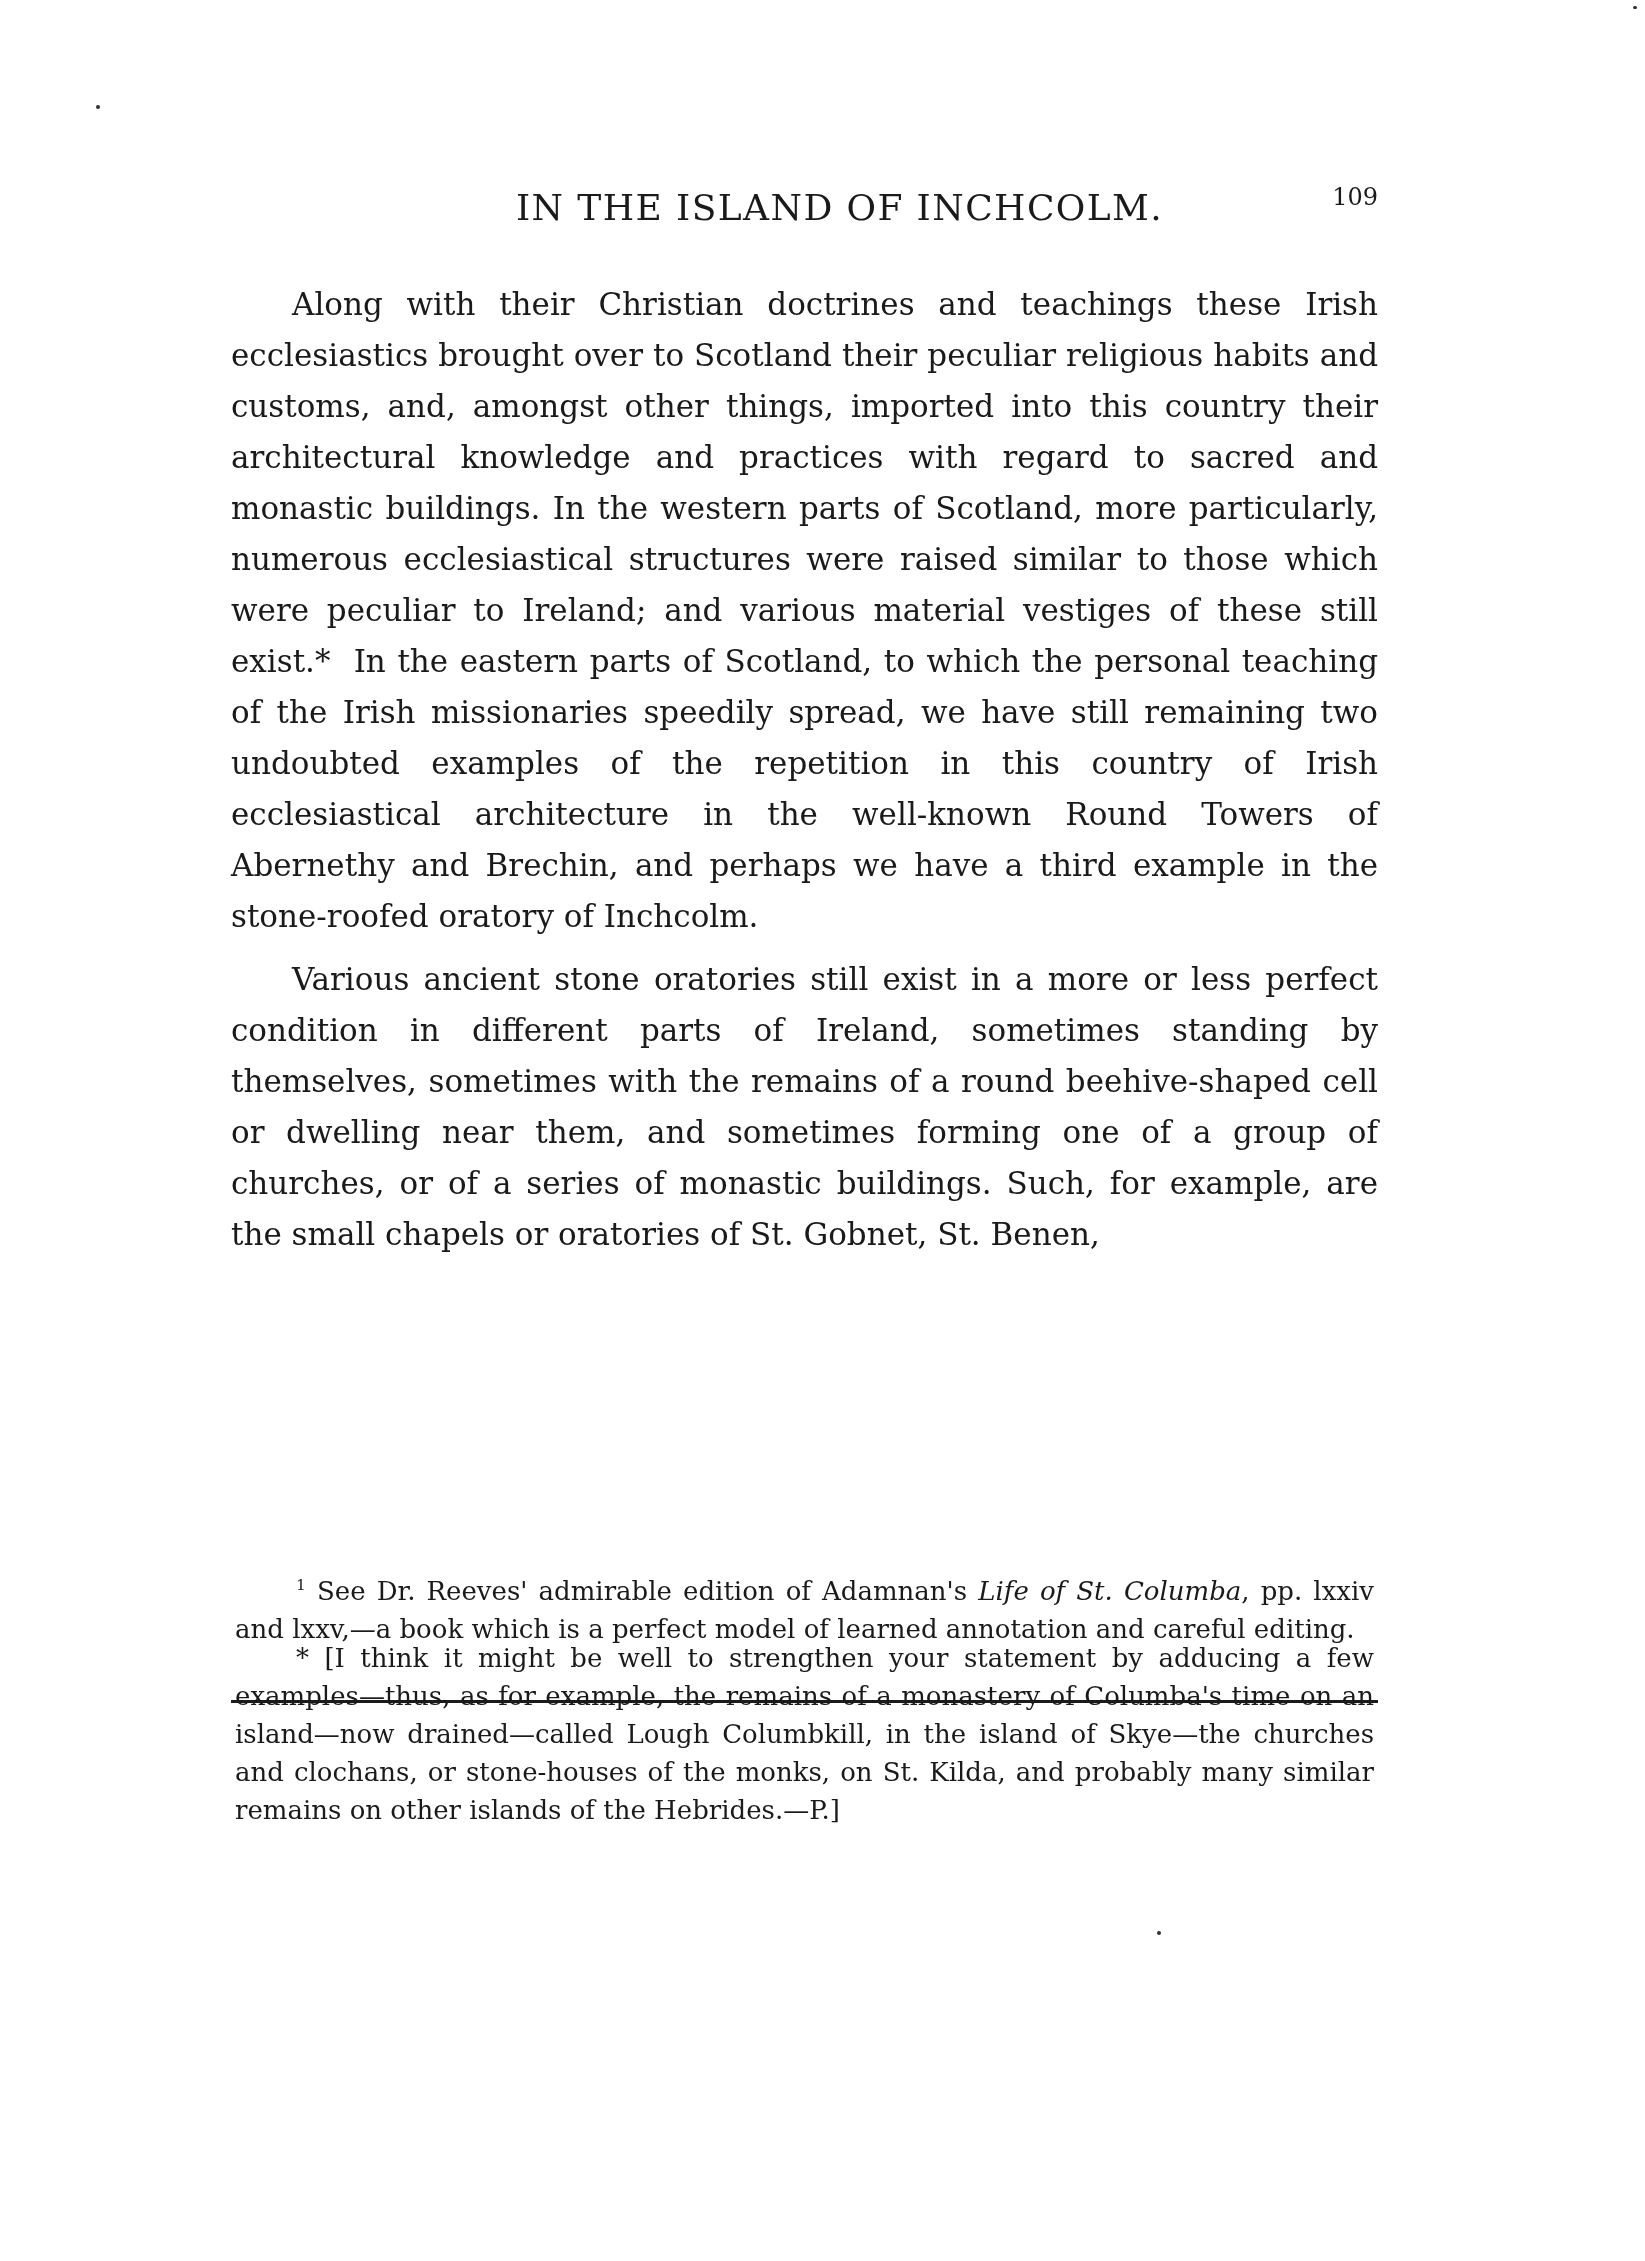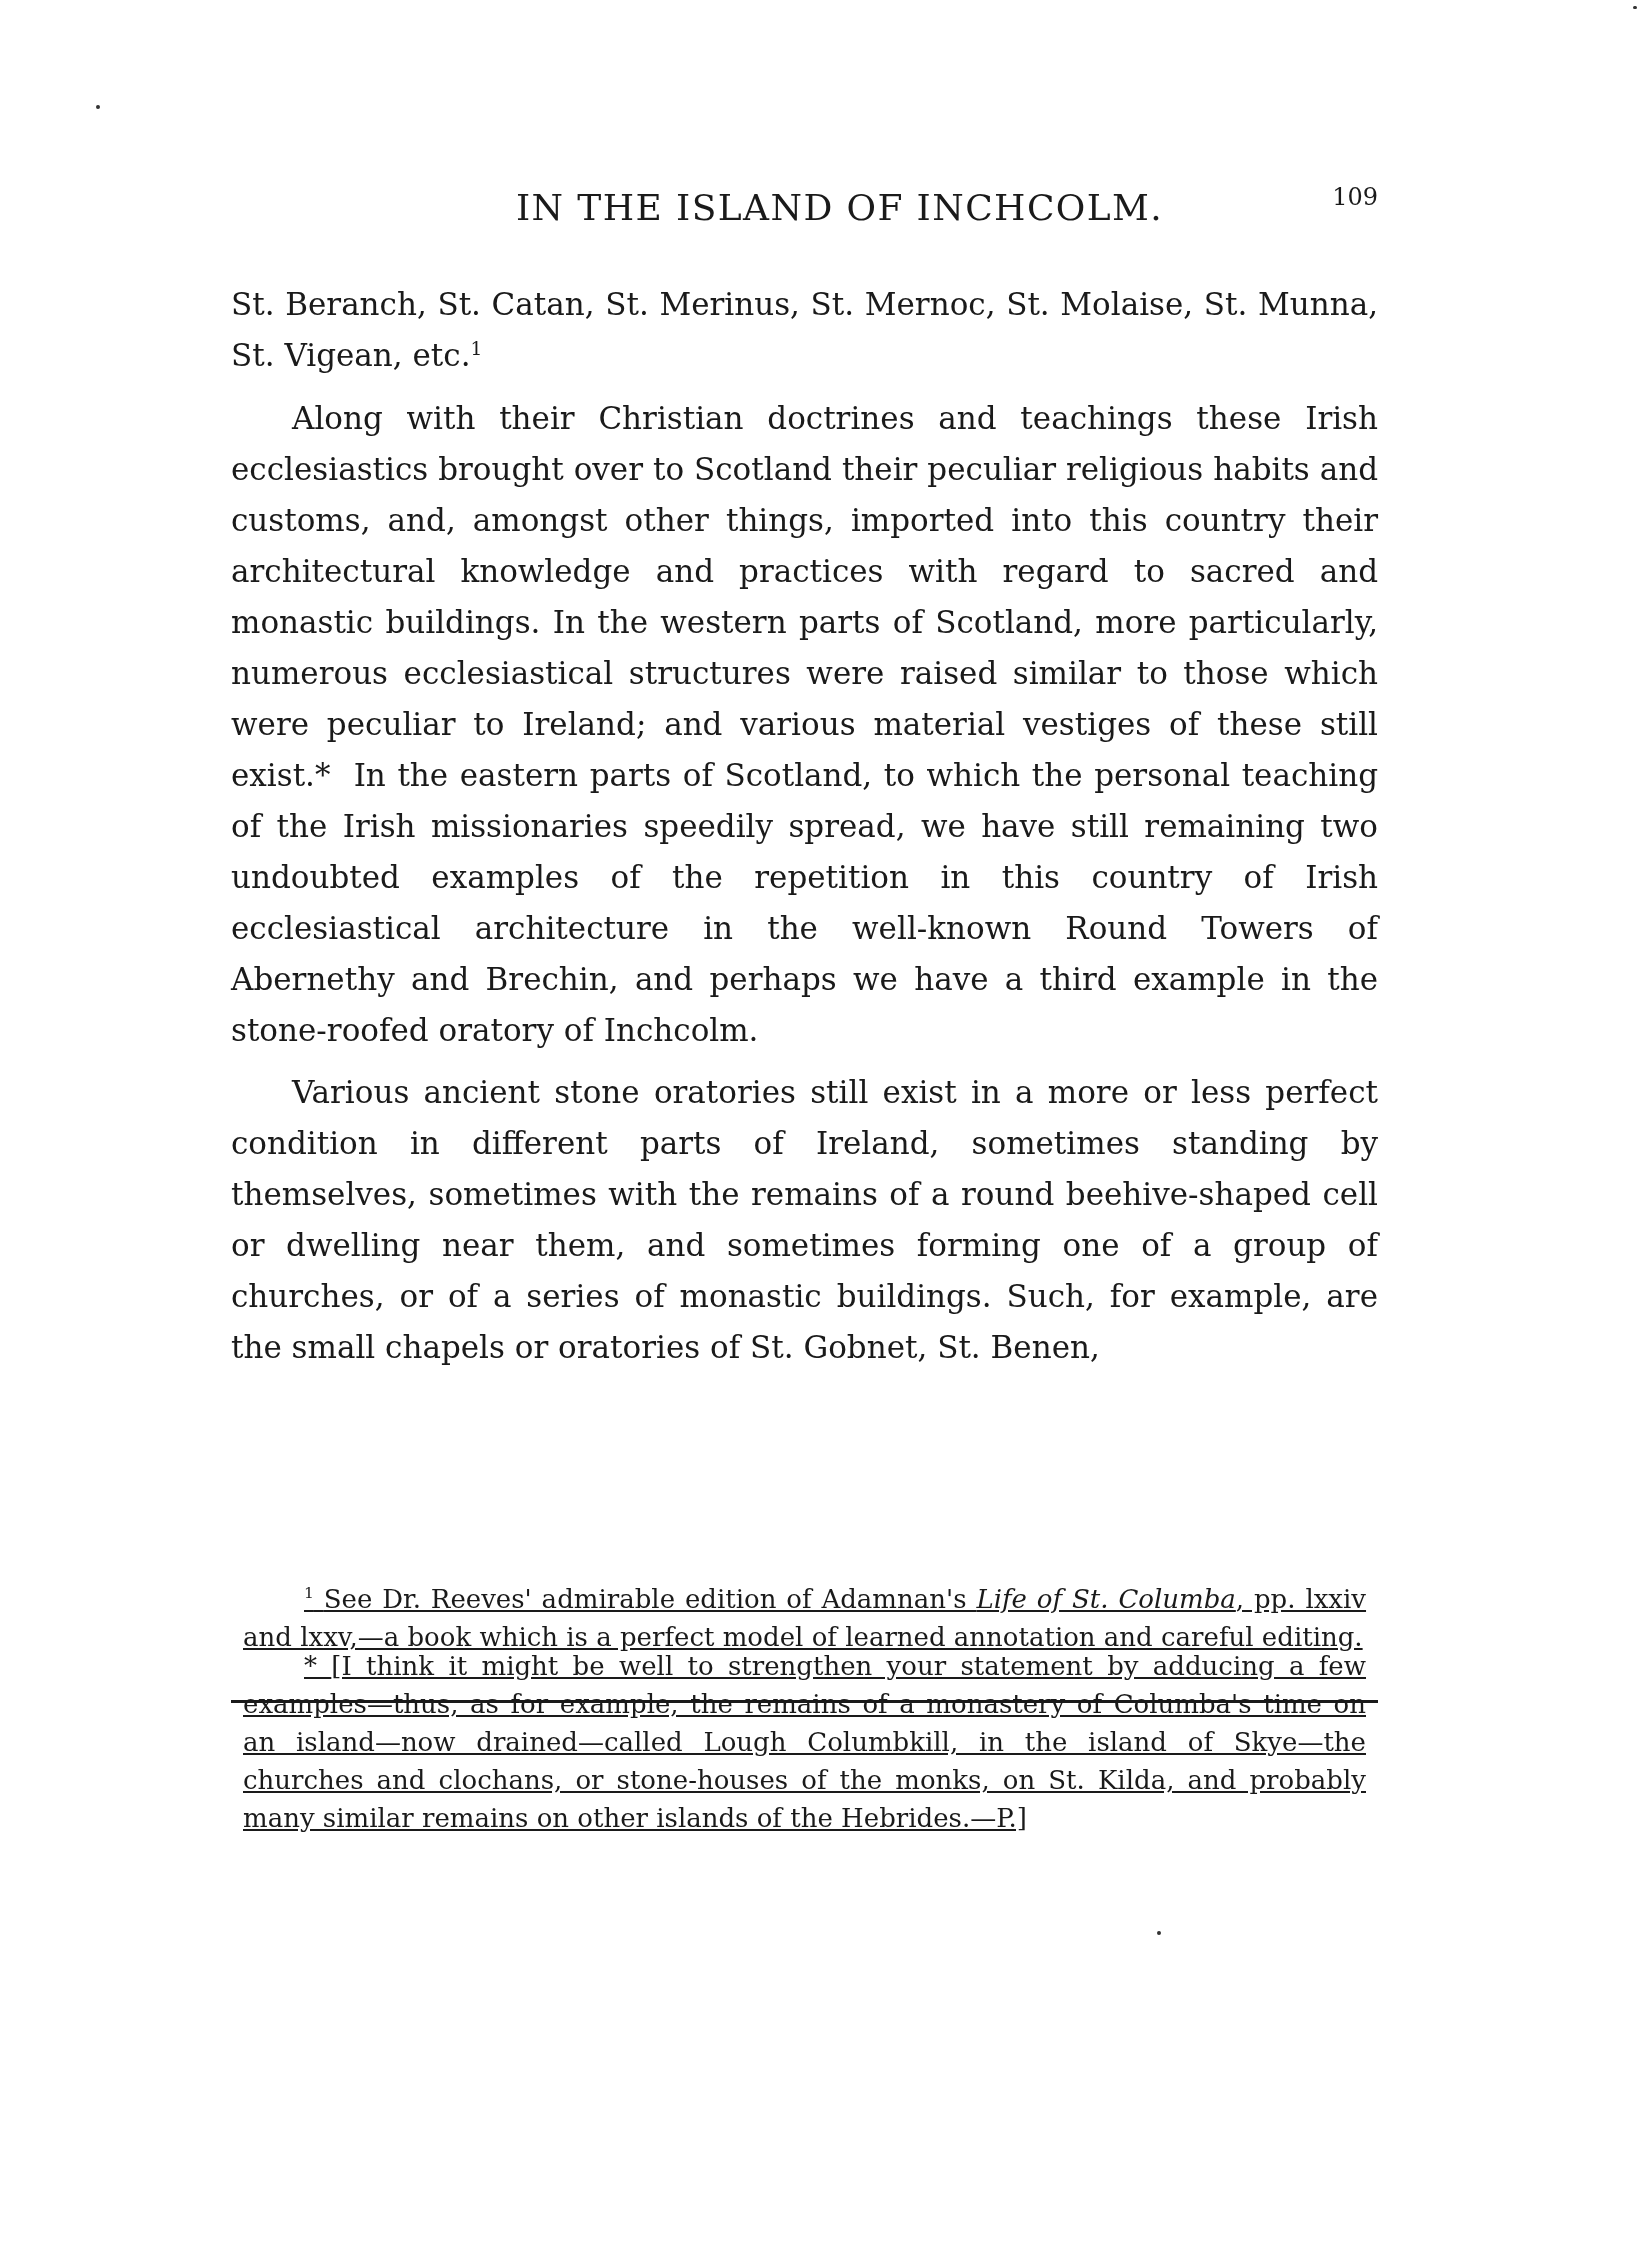--- a/index.html
+++ b/index.html
@@ -9,37 +9,36 @@
   .header { position:absolute; top:187px; left:0; width:1147px; height:48px; }
   .running-head { position:absolute; left:285px; top:0; font-size:36px; letter-spacing:1.4px; }
   .page-num { position:absolute; right:0; top:-3.8px; font-size:24px; }
   .body { position:absolute; top:279px; left:0; width:1147px;
           font-size:31px; line-height:51px; text-align:justify; }
   .body p { margin:0 0 11.5px 0; }
   .indent { text-indent:61px; }
   .fn { position:absolute; left:0; width:1147px; font-size:26px; line-height:38px; text-align:justify; }
   .fn1 { top:1568px; }
   .fn2 { top:1635px; }
-  .fn p { margin:12px; text-indent:61px;text-decoration:underline; }
+  .fn p { margin:4px; text-indent:61px; }
   .rule { position:absolute; top:1700px; left:0; width:1147px; height:2.9px; background:#1a1a1a; }
   sup { font-size:60%; vertical-align:super; line-height:0; }
   i { font-style:italic; }
   .speck { position:absolute; width:3.8px; height:3.8px; background:#333; border-radius:50%; }
 </style>
 </head>
 <body>
 
 <div class="page">
   <div class="header">
     <span class="running-head">IN THE ISLAND OF INCHCOLM.</span>
     <span class="page-num">109</span>
   </div>
 
   <div class="body">
-    <p><span>St. Beranch, St. Catan, St. Merinus, St. Mernoc, St. Molaise, St. Munna, St. Vigean, etc.</span><sup>1</sup></p>
     <p class="indent"><span>Along with their Christian doctrines and teachings these Irish ecclesiastics brought over to Scotland their peculiar religious habits and customs, and, amongst other things, imported into this country their architectural knowledge and practices with regard to sacred and monastic buildings. In the western parts of Scotland, more particularly, numerous ecclesiastical structures were raised similar to those which were peculiar to Ireland; and various material vestiges of these still exist.</span><span>*</span>&nbsp; <span>In the eastern parts of Scotland, to which the personal teaching of the Irish missionaries speedily spread, we have still remaining two undoubted examples of the repetition in this country of Irish ecclesiastical architecture in the well-known Round Towers of Abernethy and Brechin, and perhaps we have a third example in the stone-roofed oratory of Inchcolm.</span></p>
     <p class="indent"><span>Various ancient stone oratories still exist in a more or less perfect condition in different parts of Ireland, sometimes standing by themselves, sometimes with the remains of a round beehive-shaped cell or dwelling near them, and sometimes forming one of a group of churches, or of a series of monastic buildings. Such, for example, are the small chapels or oratories of St. Gobnet, St. Benen,</span></p>
   </div>
 
   <div class="fn fn1">
     <p><sup>1</sup> <span>See Dr. Reeves' admirable edition of Adamnan's </span><i>Life of St. Columba</i><span>, pp. lxxiv and lxxv,—a book which is a perfect model of learned annotation and careful editing.</span></p>
   </div>
 
   <div class="rule"></div>
 

